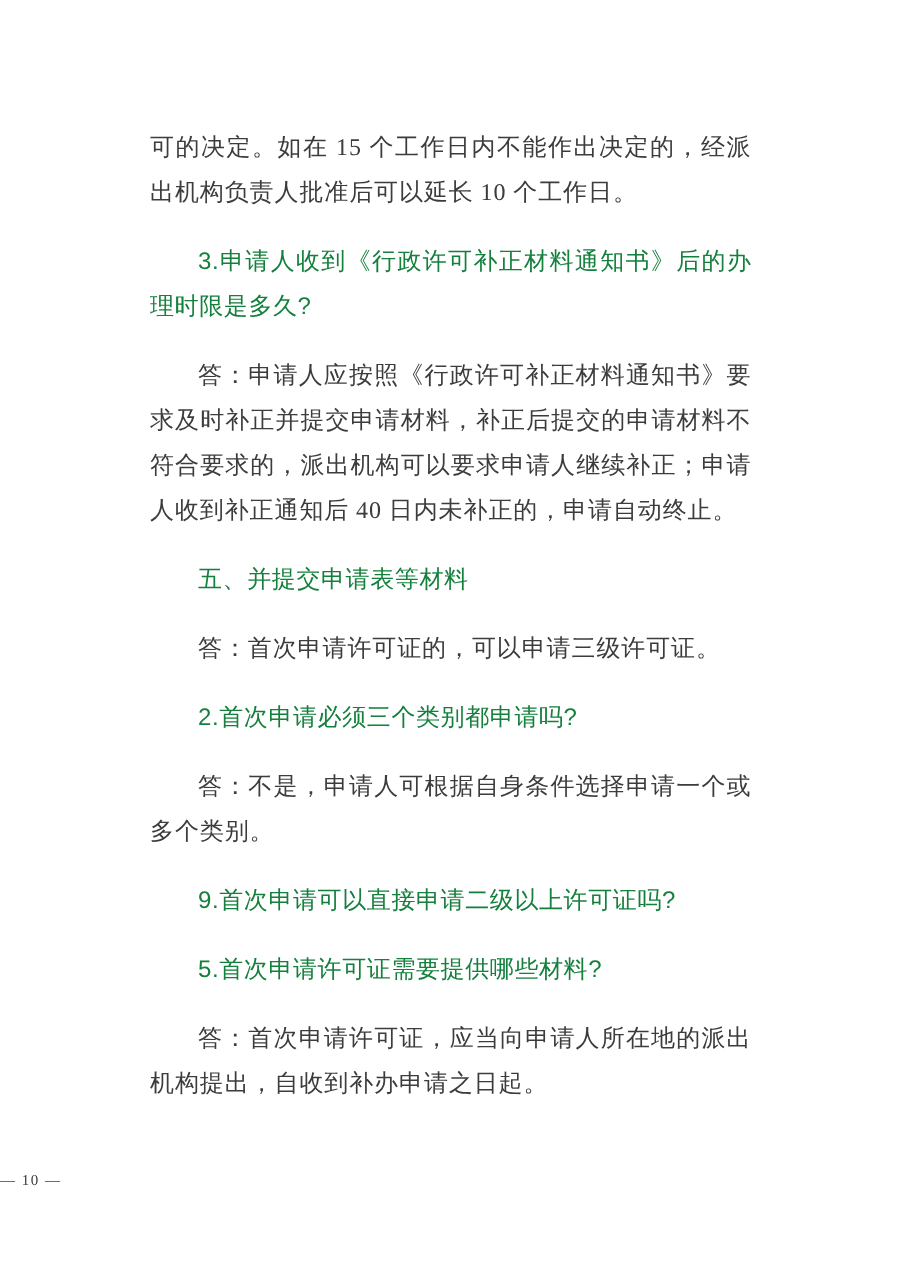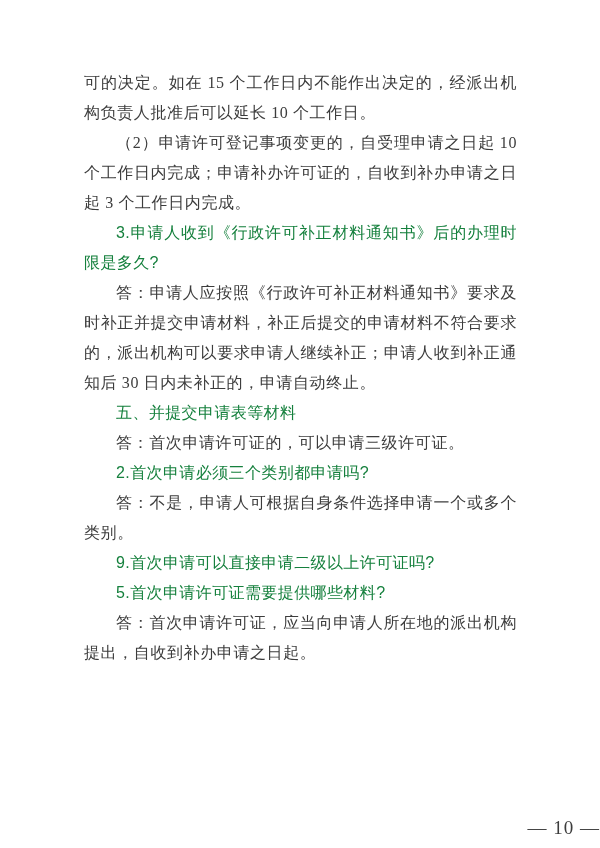--- a/index.html
+++ b/index.html
@@ -15,21 +15,21 @@
     overflow: hidden;
     font-family: "Liberation Serif", "DejaVu Serif", serif;
   }
   .text-block {
     position: absolute;
     left: 84px;
     top: 68px;
     width: 433px;
   }
   .text-block p {
-    margin: 0;
+    margin: 16px;
     font-size: 16px;
     line-height: 30px;
     letter-spacing: 0.6px;
     text-align: justify;
     text-justify: inter-character;
     color: #3c3c3c;
     word-break: break-all;
   }
   .text-block p.indent {
     text-indent: 2em;
@@ -39,37 +39,35 @@
     font-family: "Liberation Sans", "DejaVu Sans", sans-serif;
     font-weight: 400;
     color: #15803d;
     letter-spacing: 0.4px;
   }
   .footer {
     position: absolute;
     left: 0;
     top: 782px;
     width: 100%;
-    text-align: right;
-    font-size: 19px;
+    text-align: left;
+    font-size: 10px;
     color: #3c3c3c;
     letter-spacing: 1px;
     font-family: "Liberation Serif", "DejaVu Serif", serif;
-    margin-top: 35px;
   }
 </style>
 </head>
 <body>
 
 <div class="page">
   <div class="text-block">
       <p class="body">可的决定。如在 15 个工作日内不能作出决定的，经派出机构负责人批准后可以延长 10 个工作日。</p>
-      <p class="body indent">（2）申请许可登记事项变更的，自受理申请之日起 10 个工作日内完成；申请补办许可证的，自收到补办申请之日起 3 个工作日内完成。</p>
       <p class="question indent">3.申请人收到《行政许可补正材料通知书》后的办理时限是多久?</p>
-      <p class="body indent">答：申请人应按照《行政许可补正材料通知书》要求及时补正并提交申请材料，补正后提交的申请材料不符合要求的，派出机构可以要求申请人继续补正；申请人收到补正通知后 30 日内未补正的，申请自动终止。</p>
+      <p class="body indent">答：申请人应按照《行政许可补正材料通知书》要求及时补正并提交申请材料，补正后提交的申请材料不符合要求的，派出机构可以要求申请人继续补正；申请人收到补正通知后 40 日内未补正的，申请自动终止。</p>
       <p class="section indent">五、并提交申请表等材料</p>
       <p class="body indent">答：首次申请许可证的，可以申请三级许可证。</p>
       <p class="question indent">2.首次申请必须三个类别都申请吗?</p>
       <p class="body indent">答：不是，申请人可根据自身条件选择申请一个或多个类别。</p>
       <p class="question indent">9.首次申请可以直接申请二级以上许可证吗?</p>
       <p class="question indent">5.首次申请许可证需要提供哪些材料?</p>
       <p class="body indent">答：首次申请许可证，应当向申请人所在地的派出机构提出，自收到补办申请之日起。</p>
     </div>
   <div class="footer">— 10 —</div>
 </div>

